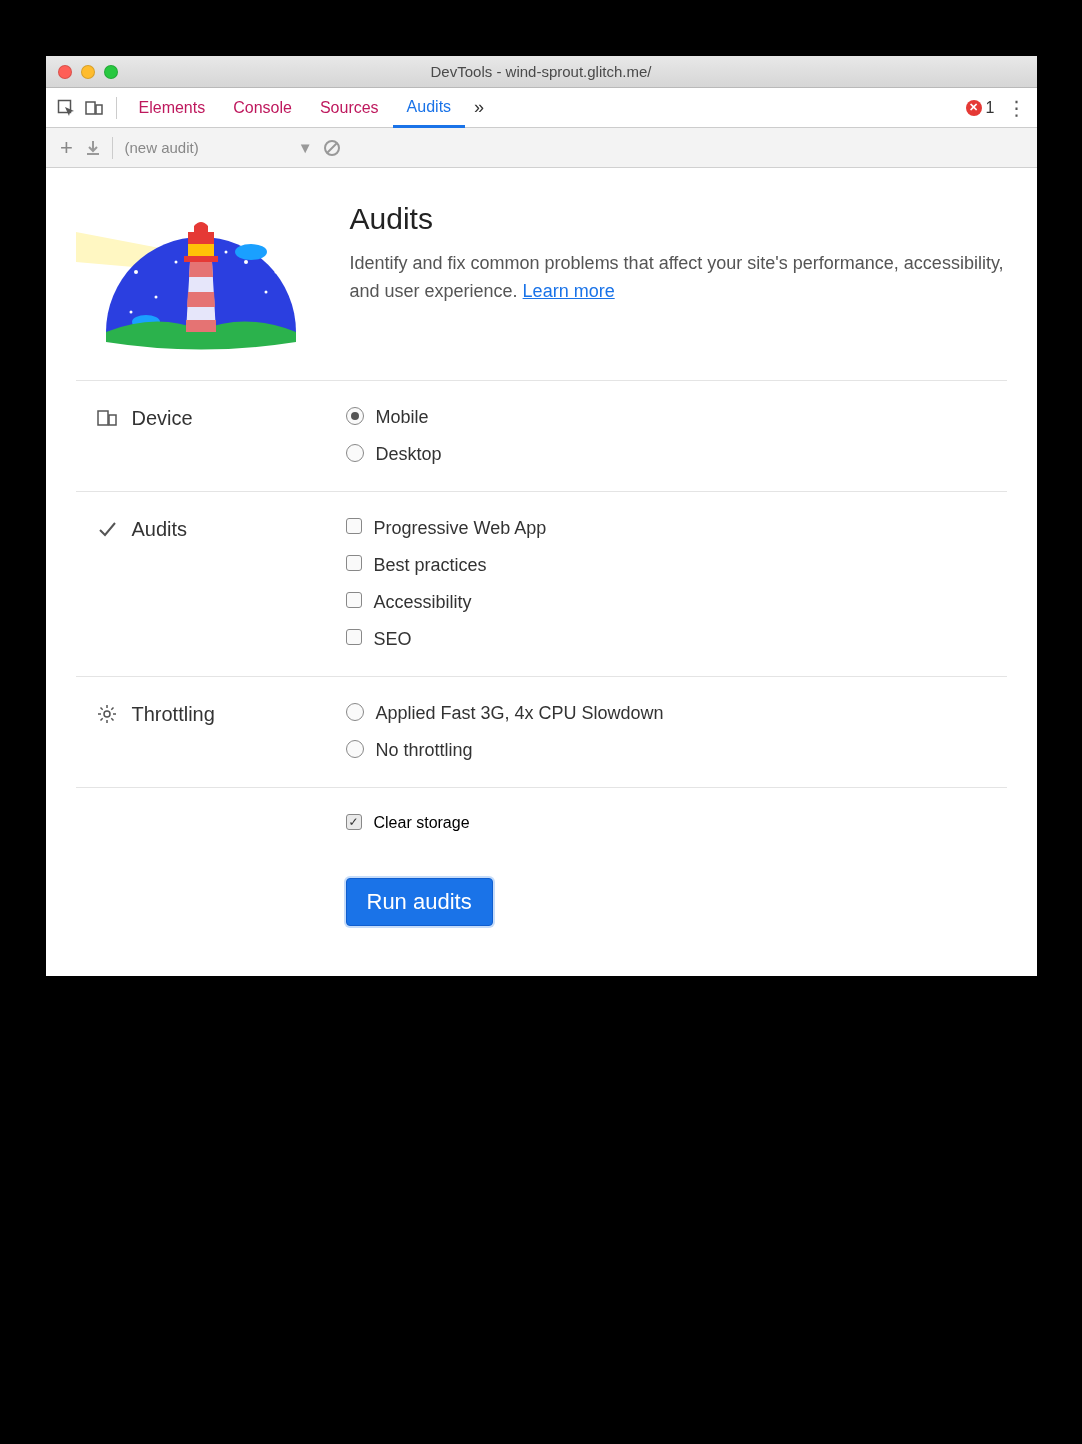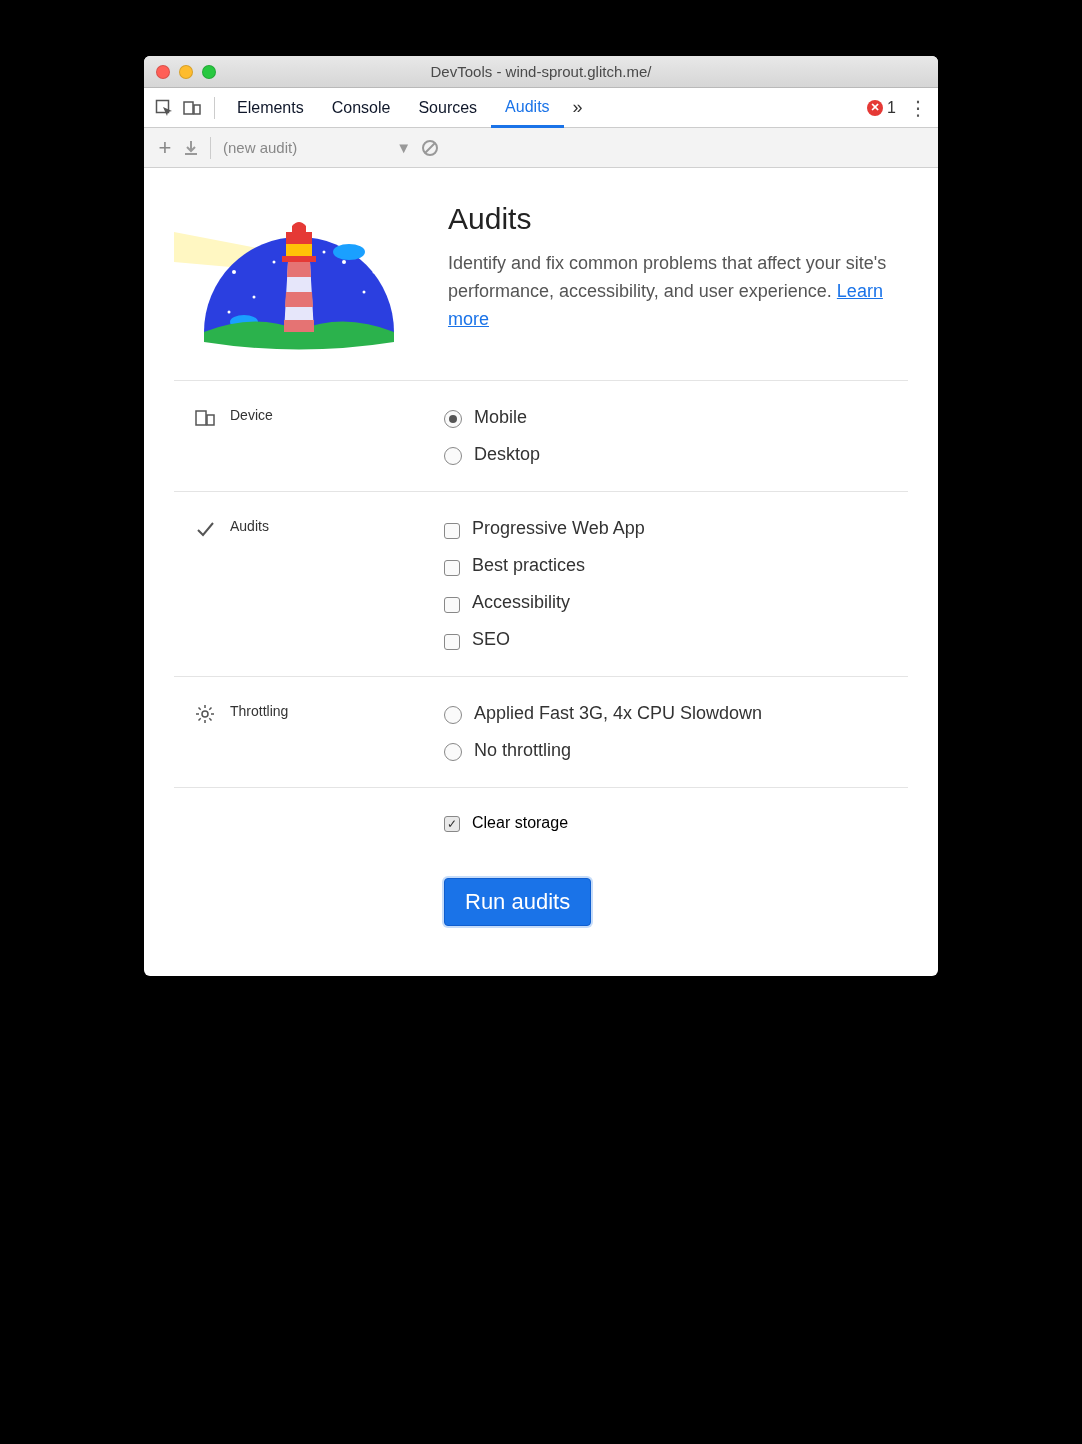--- a/index.html
+++ b/index.html
@@ -8,23 +8,23 @@
     background: #000;
     font-family: -apple-system, BlinkMacSystemFont, "Segoe UI", Helvetica, Arial, sans-serif;
     width: 1082px;
     height: 1444px;
     display: flex;
     align-items: flex-start;
     justify-content: center;
     padding-top: 56px;
   }
   .window {
-    width: 794px;
+    width: 991px;
     background: #fff;
-    border-radius: 6px;
+    border-radius: 0;
     box-shadow: 0 20px 60px rgba(0,0,0,.6);
     overflow: hidden;
   }
   
   .titlebar {
     height: 32px;
     background: linear-gradient(#e8e8e8,#d6d6d6);
     display: flex;
     align-items: center;
     position: relative;
@@ -43,21 +43,21 @@
   .tabrow {
     height: 40px;
     display:flex; align-items:center;
     border-bottom: 1px solid #ccc;
     padding: 0 6px;
     font-size: 16px;
     color:#333;
   }
   .tabrow .icon-btn { width:28px; height:28px; display:flex;align-items:center;justify-content:center; color:#555; }
   .tabrow .divider { width:1px; height:22px; background:#ccc; margin:0 8px; }
-  .tabrow .tab { padding: 0 14px; height:100%; display:flex; align-items:center; color:#0f172a; }
+  .tabrow .tab { padding: 0 14px; height:100%; display:flex; align-items:center; color:#be185d; }
   .tabrow .tab.active { color:#1a73e8; border-bottom:3px solid #1a73e8; font-weight:500; margin-bottom:-1px; }
   .tabrow .spacer { flex:1; }
   .err-badge { display:flex; align-items:center; gap:4px; color:#333; margin-right:8px; }
   .err-circle { width:16px; height:16px; border-radius:50%; background:#e53935; color:#fff; font-size:11px; display:flex;align-items:center;justify-content:center; font-weight:bold;}
   
   .toolbar {
     height: 40px;
     background:#f3f3f3;
     border-bottom:1px solid #d0d0d0;
     display:flex; align-items:center; padding:0 8px;
@@ -68,24 +68,24 @@
   .toolbar .audit-select { flex:0 0 auto; display:flex; align-items:center; color:#888; padding:0 6px; min-width:200px; justify-content:space-between; }
   
   .content { padding: 34px 30px 40px 30px; }
   .hero { display:flex; gap:34px; align-items:flex-start; padding-bottom:28px; border-bottom:1px solid #e4e4e4; }
   .hero-illus { flex:0 0 240px; height:150px; display:flex; align-items:center; justify-content:center; }
   .hero-text h2 { margin:0 0 14px 0; font-size:30px; font-weight:400; color:#222; }
   .hero-text p { margin:0; font-size:18px; color:#555; line-height:1.55; }
   .hero-text a { color:#1a73e8; text-decoration:underline; }
   .section { display:flex; padding:26px 0; border-bottom:1px solid #e4e4e4; }
   .section.last-no-border { border-bottom:none; }
-  .section-label { flex:0 0 270px; display:flex; align-items:flex-start; gap:14px; font-size:14px; color:#333; padding-left:20px;}
+  .section-label { flex:0 0 270px; display:flex; align-items:flex-start; gap:14px; font-size:20px; color:#333; padding-left:20px;}
   .section-label .lab-ic { width:22px; height:22px; display:flex;align-items:center;justify-content:center; color:#555; }
   .options { flex:1; display:flex; flex-direction:column; gap:16px; font-size:18px; color:#333; }
-  .opt { display:flex; align-items:flex-end; gap:12px; }
+  .opt { display:flex; align-items:flex-start; gap:12px; }
   .radio { width:18px; height:18px; border-radius:50%; border:1px solid #888; display:inline-flex; align-items:center; justify-content:center; background:#fafafa;}
   .radio.checked::after { content:""; width:8px; height:8px; border-radius:50%; background:#555; }
   .chk { width:16px; height:16px; border:1px solid #888; border-radius:3px; background:#fafafa; display:inline-flex;align-items:center;justify-content:center; font-size:12px; color:#333;}
   .chk.checked { background:#e9e9e9; }
   .chk.checked::after { content:"✓"; font-size:12px; }
   .run-row { display:flex; justify-content:flex-start; padding-left:270px; margin-top:6px; }
   .run-btn {
     background:#1a73e8; color:#fff; border:1px solid #0f5ecf; border-radius:4px;
     padding:10px 20px; font-size:22px; font-weight:500;
     box-shadow: 0 0 0 2px rgba(26,115,232,.25);

